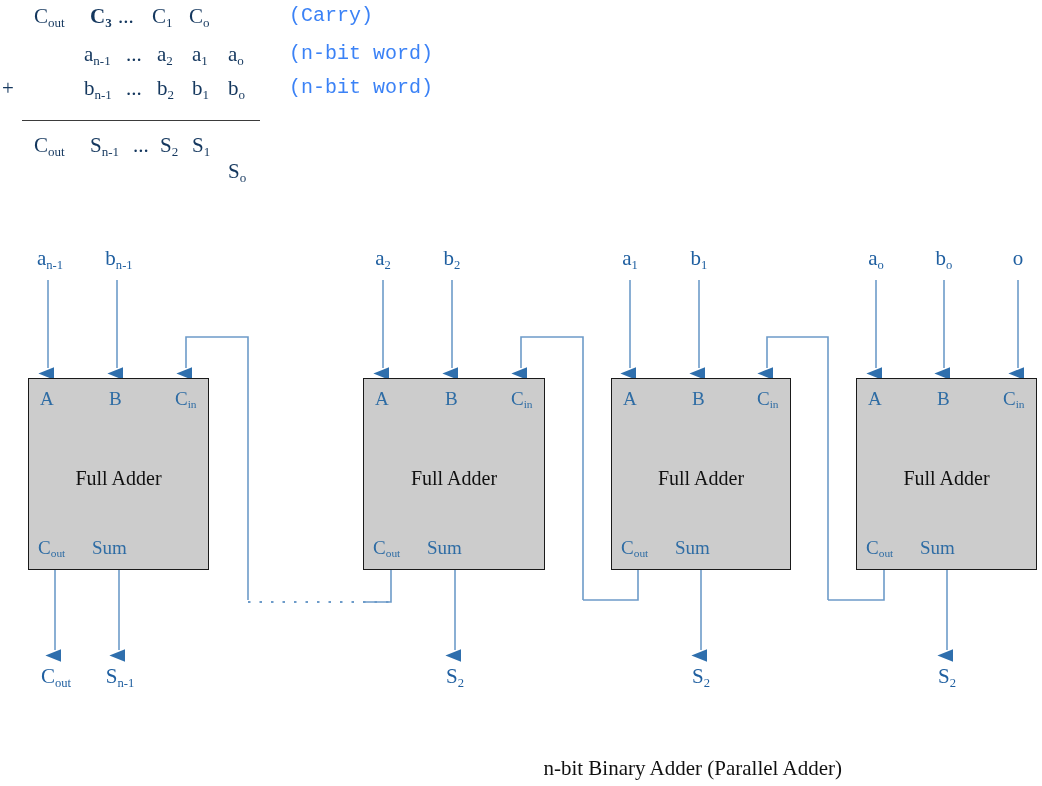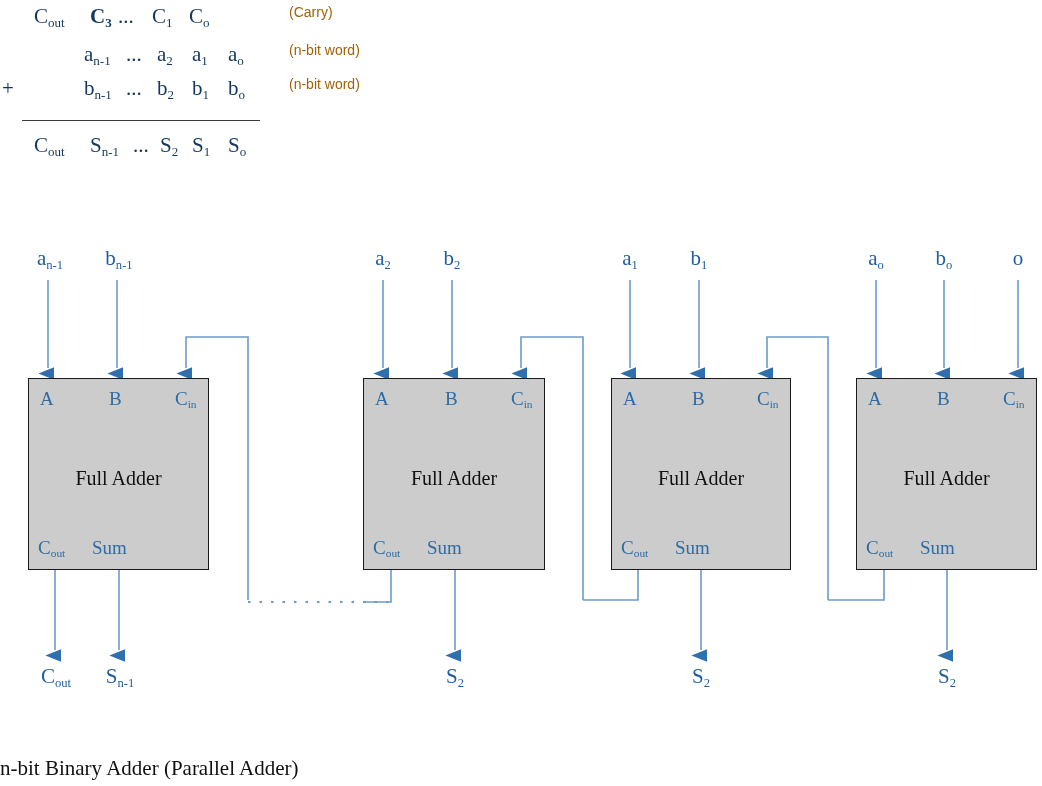--- a/index.html
+++ b/index.html
@@ -57,24 +57,24 @@
     bottom: -0.32em;
     letter-spacing: 0;
   }
   .expr-plus {
     position: absolute;
     font-size: 21px;
     color: #14375e;
   }
   .expr-note {
     position: absolute;
-    font-size: 14px;
-    color: #a16207;
-    white-space: nowrap;
-    font-family: Liberation Sans, sans-serif;
+    font-size: 20px;
+    color: #3b82f6;
+    white-space: nowrap;
+    font-family: Liberation Mono, monospace;
   }
   .expr-rule {
     position: absolute;
     left: 22px;
     top: 120px;
     width: 238px;
     height: 0;
     border-top: 1.6px solid #3b3b3b;
   }
 
@@ -120,24 +120,24 @@
   .sig-label sub {
     font-size: 0.60em;
     vertical-align: baseline;
     position: relative;
     bottom: -0.30em;
   }
 
   
   .caption {
     position: absolute;
-    left: 0;
+    left: 14px;
     top: 756px;
     width: 828px;
-    text-align: left;
+    text-align: right;
     font-size: 21px;
     color: #111111;
     font-family: "Liberation Serif", "DejaVu Serif", serif;
   }
 </style>
 </head>
 <body>
 
 <div id="diagram-root">
 
@@ -172,21 +172,21 @@
     </div>
 
     <div class="expr-rule"></div>
 
     <div class="expr-row" style="top:133px;left:0;">
       <span class="expr-term" style="left:34px;">C<sub>out</sub></span>
       <span class="expr-term" style="left:90px;">S<sub>n-1</sub></span>
       <span class="expr-term" style="left:133px;">...</span>
       <span class="expr-term" style="left:160px;">S<sub>2</sub></span>
       <span class="expr-term" style="left:192px;">S<sub>1</sub></span>
-      <span class="expr-term" style="left:228px;">S<sub>o</sub></span>
+      <span class="expr-term" style="left:228px;margin-top:26px;">S<sub>o</sub></span>
     </div>
   </div>
 
   <svg id="wire-layer" viewBox="0 0 1042 786" width="1042" height="786">
     <defs>
       <marker id="arrowhead" markerWidth="11" markerHeight="11" refX="0.6" refY="4" orient="auto" markerUnits="strokeWidth">
         <path d="M0,0 L8,0 L4,10 z" fill="#2f6fad"></path>
       </marker>
     </defs>
 

